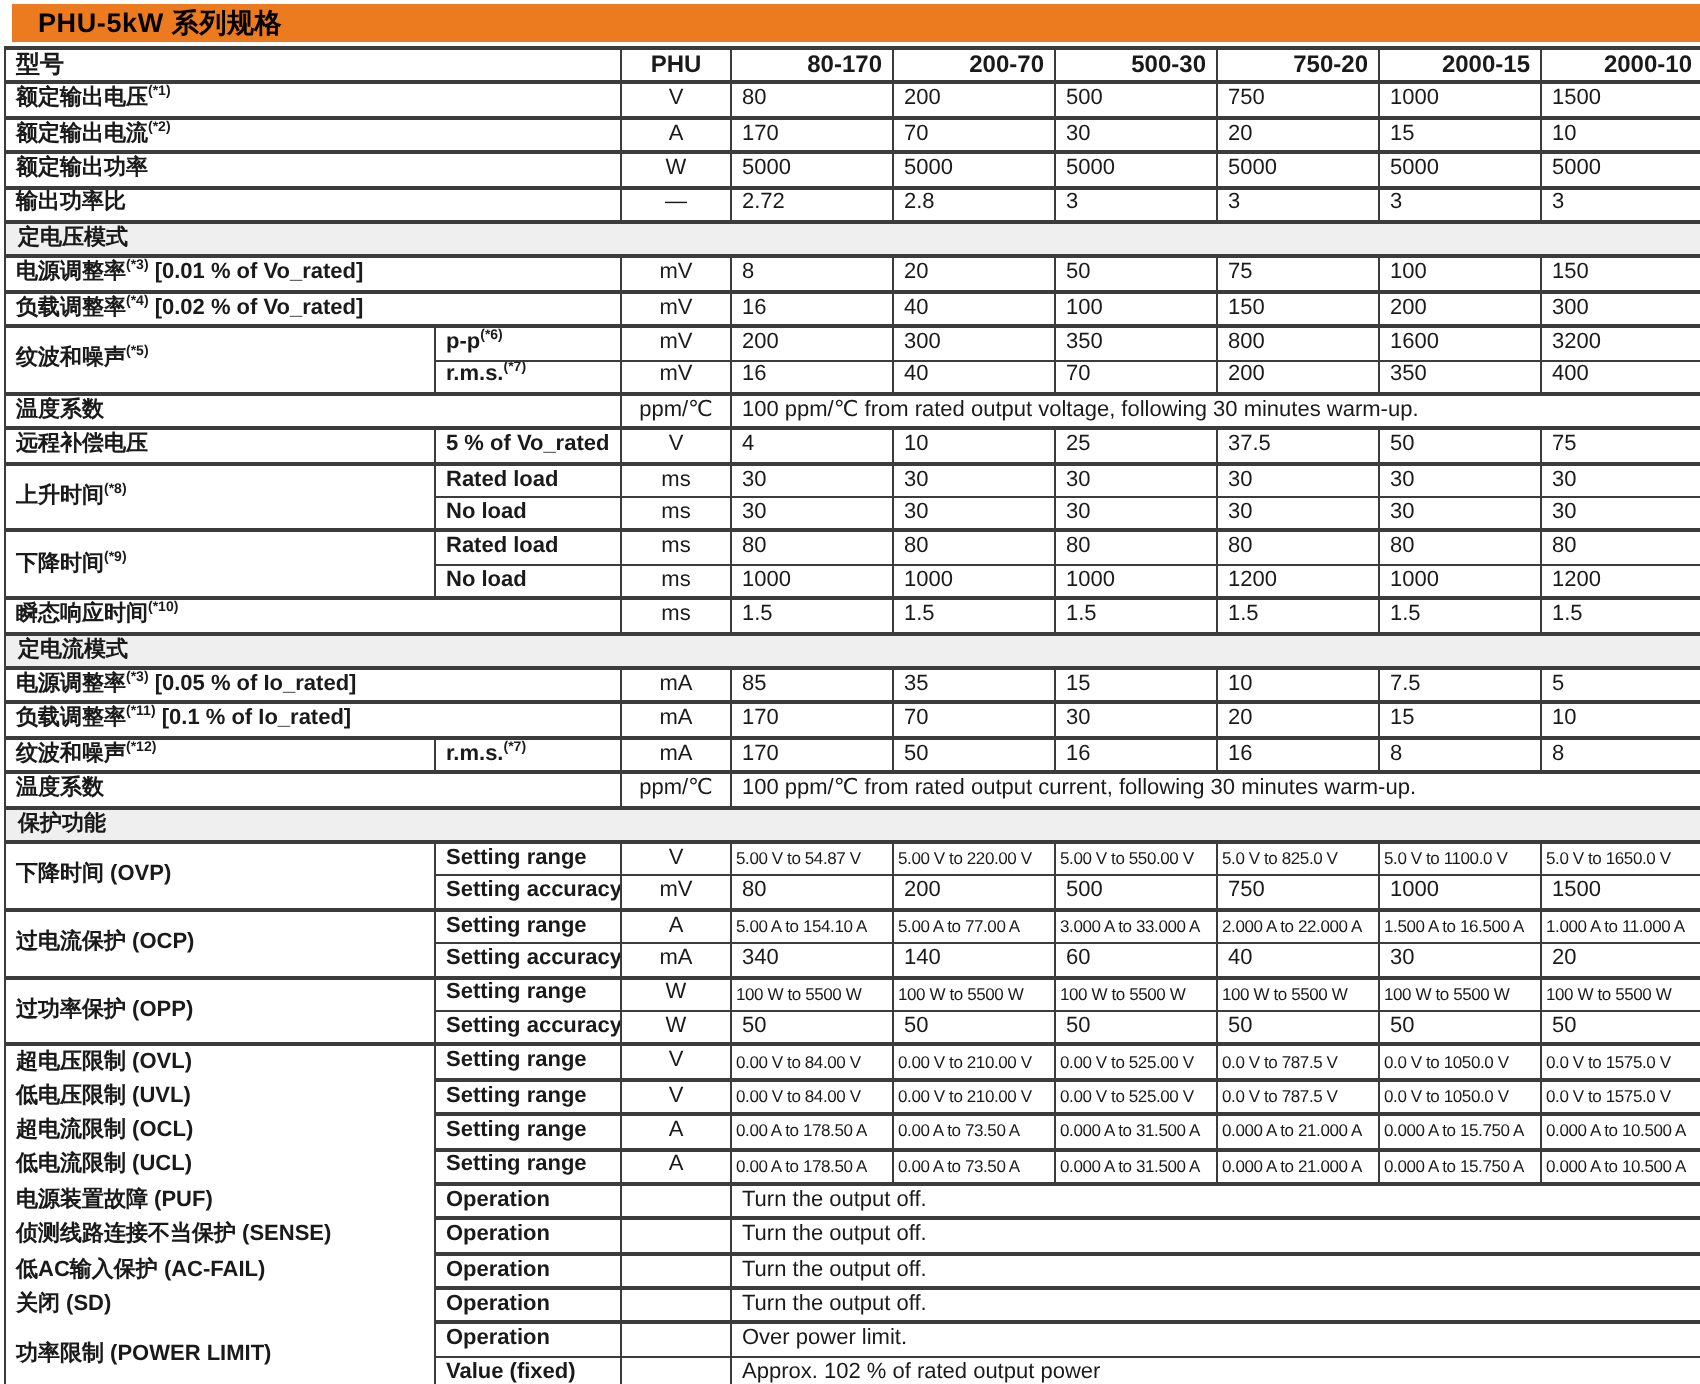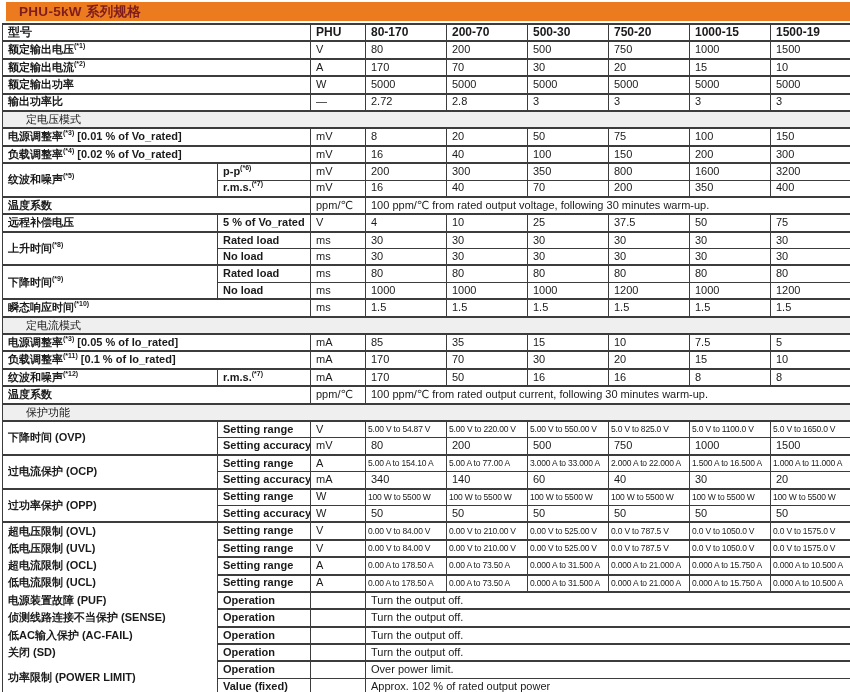--- a/index.html
+++ b/index.html
@@ -3,21 +3,21 @@
 <meta charset="utf-8">
 <style>
   html,body{margin:0;padding:0;}
   body{
     width:850px;height:692px;background:#ffffff;overflow:hidden;
     font-family:"Liberation Sans","DejaVu Sans",sans-serif;color:#1a1a1a;
     -webkit-font-smoothing:antialiased;
   }
   .banner{
     margin:2px 0 2px 6px;height:19px;line-height:19px;
-    background:var(--accent,#EC7A1F);color:#7f1d1d;font-weight:bold;
+    background:var(--accent,#EC7A1F);color:#000000;font-weight:bold;
     font-size:13.5px;padding-left:13px;letter-spacing:.3px;
   }
   table.spec{
     table-layout:fixed;border-collapse:collapse;width:848px;margin-left:2px;
     border-left:1px solid var(--line,#3c3c3c);
     border-right:1px solid var(--line,#3c3c3c);
     border-top:2px solid var(--line,#3c3c3c);
     border-bottom:2px solid var(--line,#3c3c3c);
   }
   .col-label{width:215px}.col-sub{width:93px}.col-unit{width:55px}.col-data{width:81px}
@@ -25,26 +25,26 @@
     border-left:1px solid var(--line,#3c3c3c);
     border-top:1px solid var(--line,#3c3c3c);
     height:15.4px;padding:0 5px;font-size:11px;line-height:1.05;
     vertical-align:middle;white-space:nowrap;overflow:hidden;
   }
   tr.group td{border-top-width:2px;}
   thead td{border-top-width:0;}
   td.nosep{border-top:0 !important;margin-top:23px;}
   .c-label{font-weight:bold;text-align:left;}
   .c-sub{font-weight:bold;text-align:left;}
-  .c-unit{font-weight:normal;}
+  .c-unit{text-align:center;font-weight:normal;}
   .c-val,.c-span{text-align:left;font-weight:normal;}
   .c-val.small{font-size:8.5px;letter-spacing:-0.2px;padding:0 2px;}
   .h{font-weight:bold;font-size:12px;}
-  .c-model{text-align:left;font-weight:bold;font-size:12px;}
-  .section-cell{background:var(--sectionbg,#efefef);font-weight:normal;padding-left:23px;}
+  .c-model{text-align:right;font-weight:bold;font-size:12px;}
+  .section-cell{background:var(--sectionbg,#efefef);font-weight:bold;padding-left:6px;}
   sup{font-size:7px;font-weight:bold;line-height:0;vertical-align:super;}
 </style>
 </head>
 <body>
 
 <div class="banner">
   <span>PHU-5kW 系列规格</span>
 </div>
 
 <table class="spec">
@@ -60,22 +60,22 @@
       <col class="col-data">
   </colgroup>
   <thead>
     <tr>
       <td colspan="2" class="c-label h">型号</td>
       <td class="c-unit h">PHU</td>
       <td class="c-model">80-170</td>
       <td class="c-model">200-70</td>
       <td class="c-model">500-30</td>
       <td class="c-model">750-20</td>
-      <td class="c-model">1000-15</td>
-      <td class="c-model">1500-19</td>
+      <td class="c-model">2000-15</td>
+      <td class="c-model">2000-10</td>
     </tr>
   </thead>
   <tbody>
       <tr class="group">
         <td class="c-label" colspan="2">额定输出电压<sup>(*1)</sup></td>
         <td class="c-unit">V</td>
         <td class="c-val">80</td>
         <td class="c-val">200</td>
         <td class="c-val">500</td>
         <td class="c-val">750</td>

